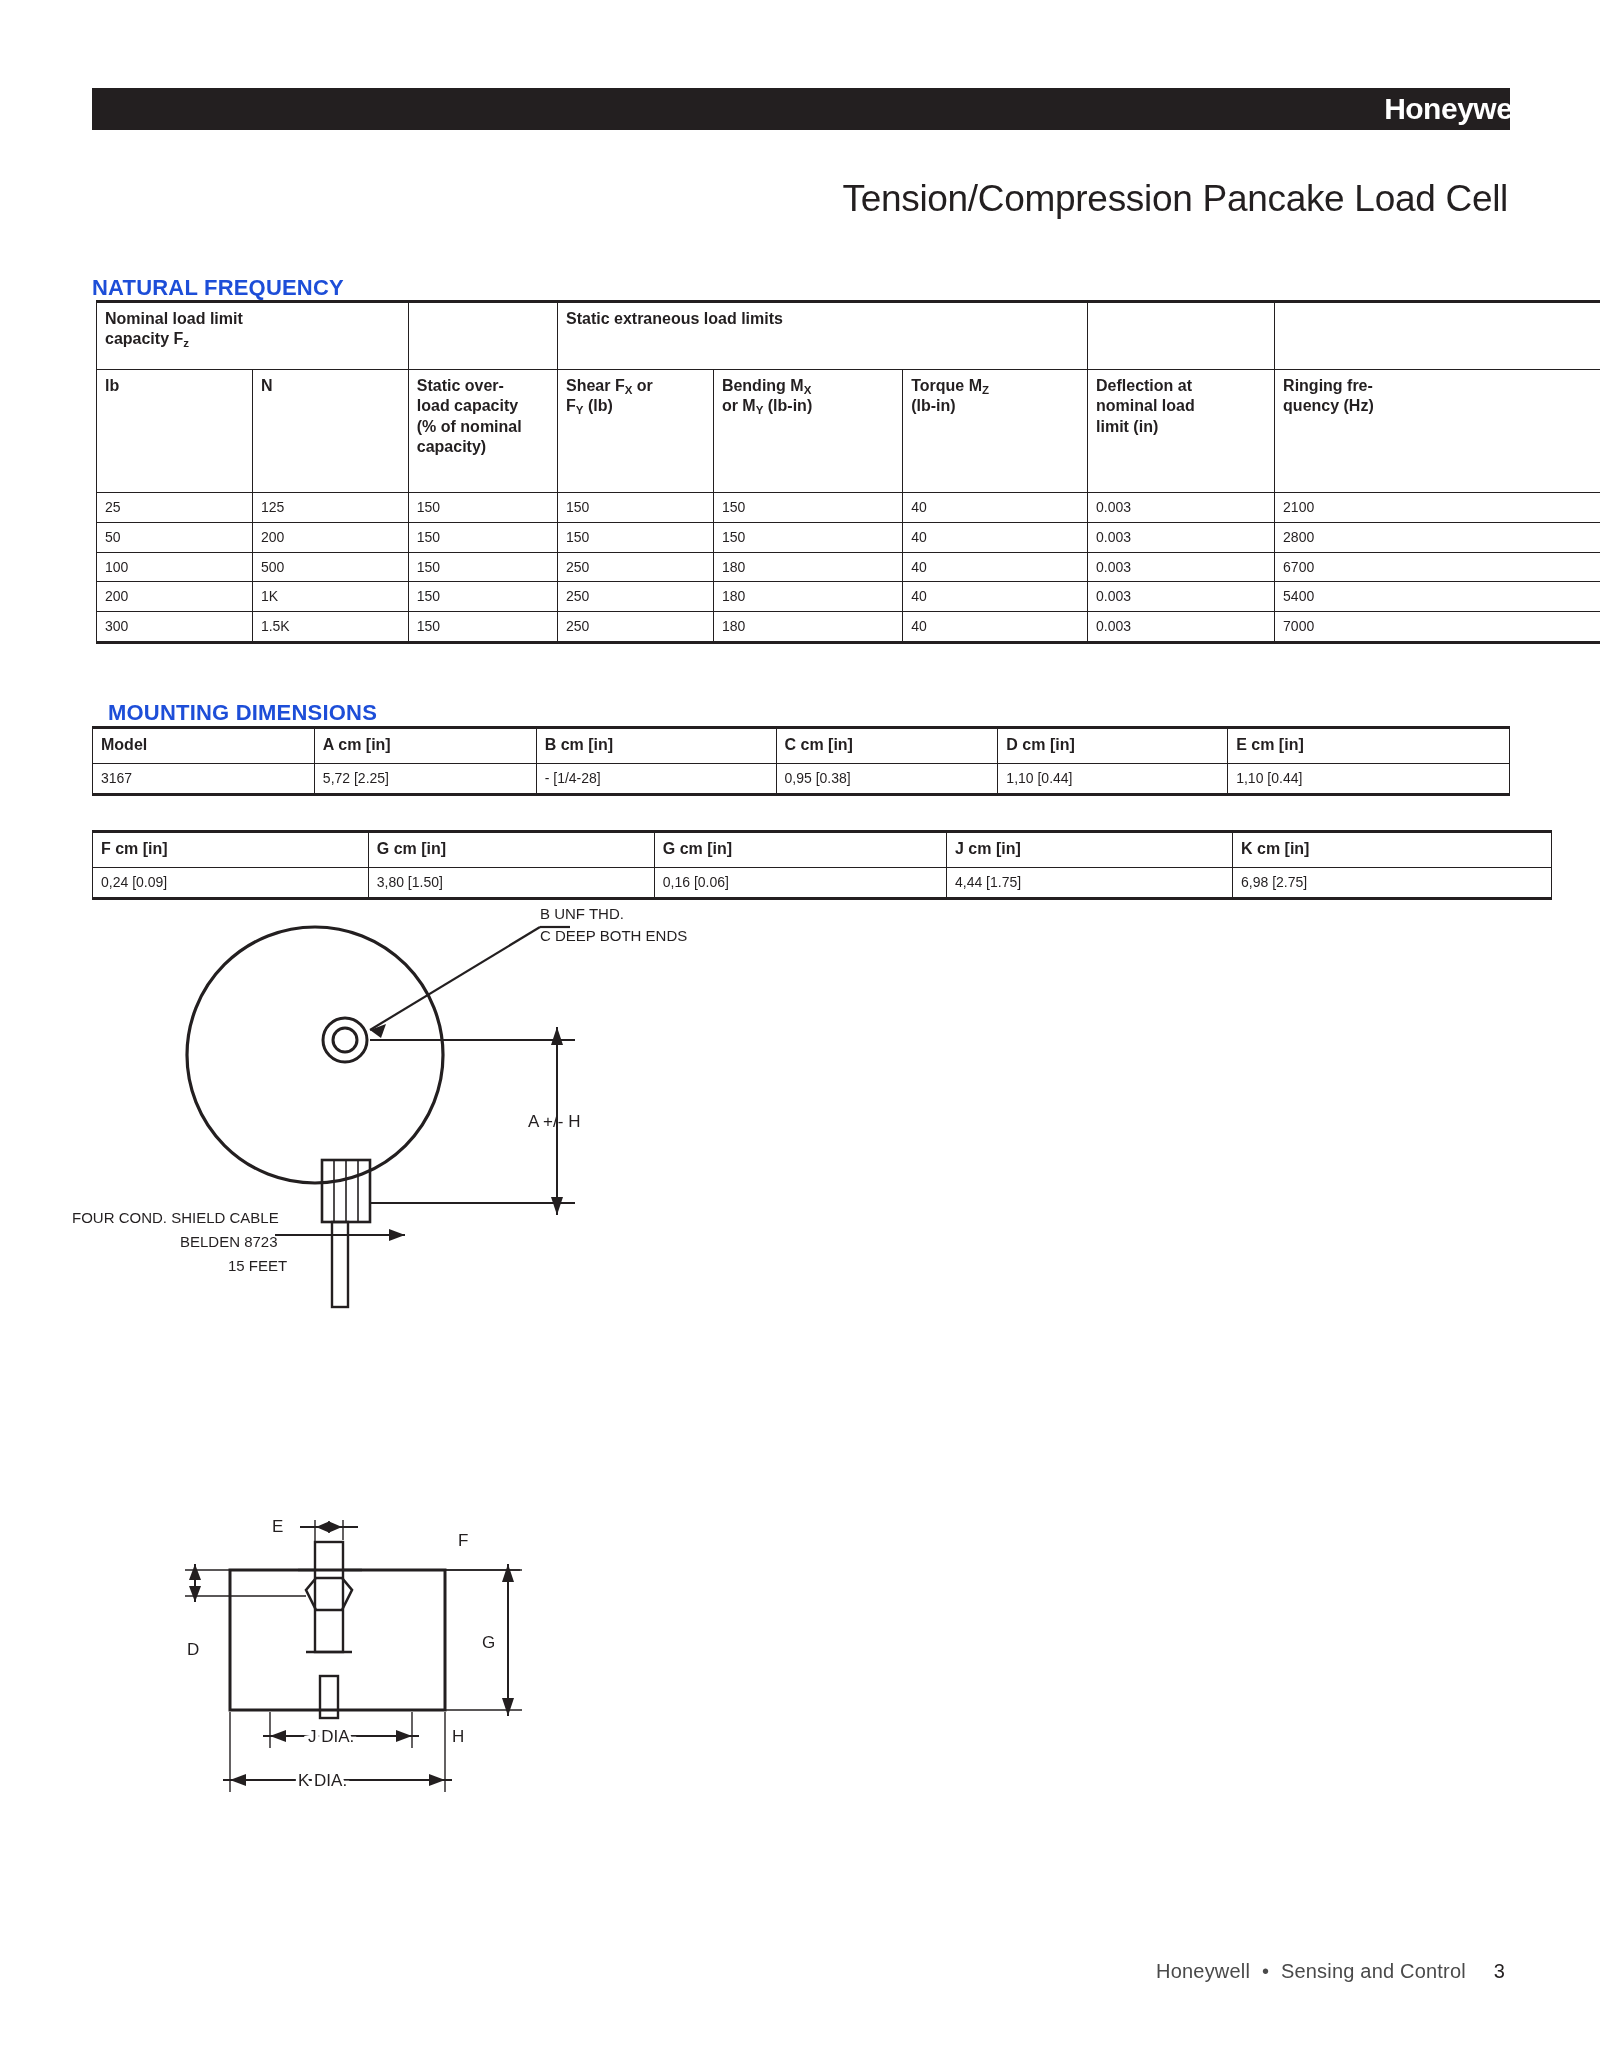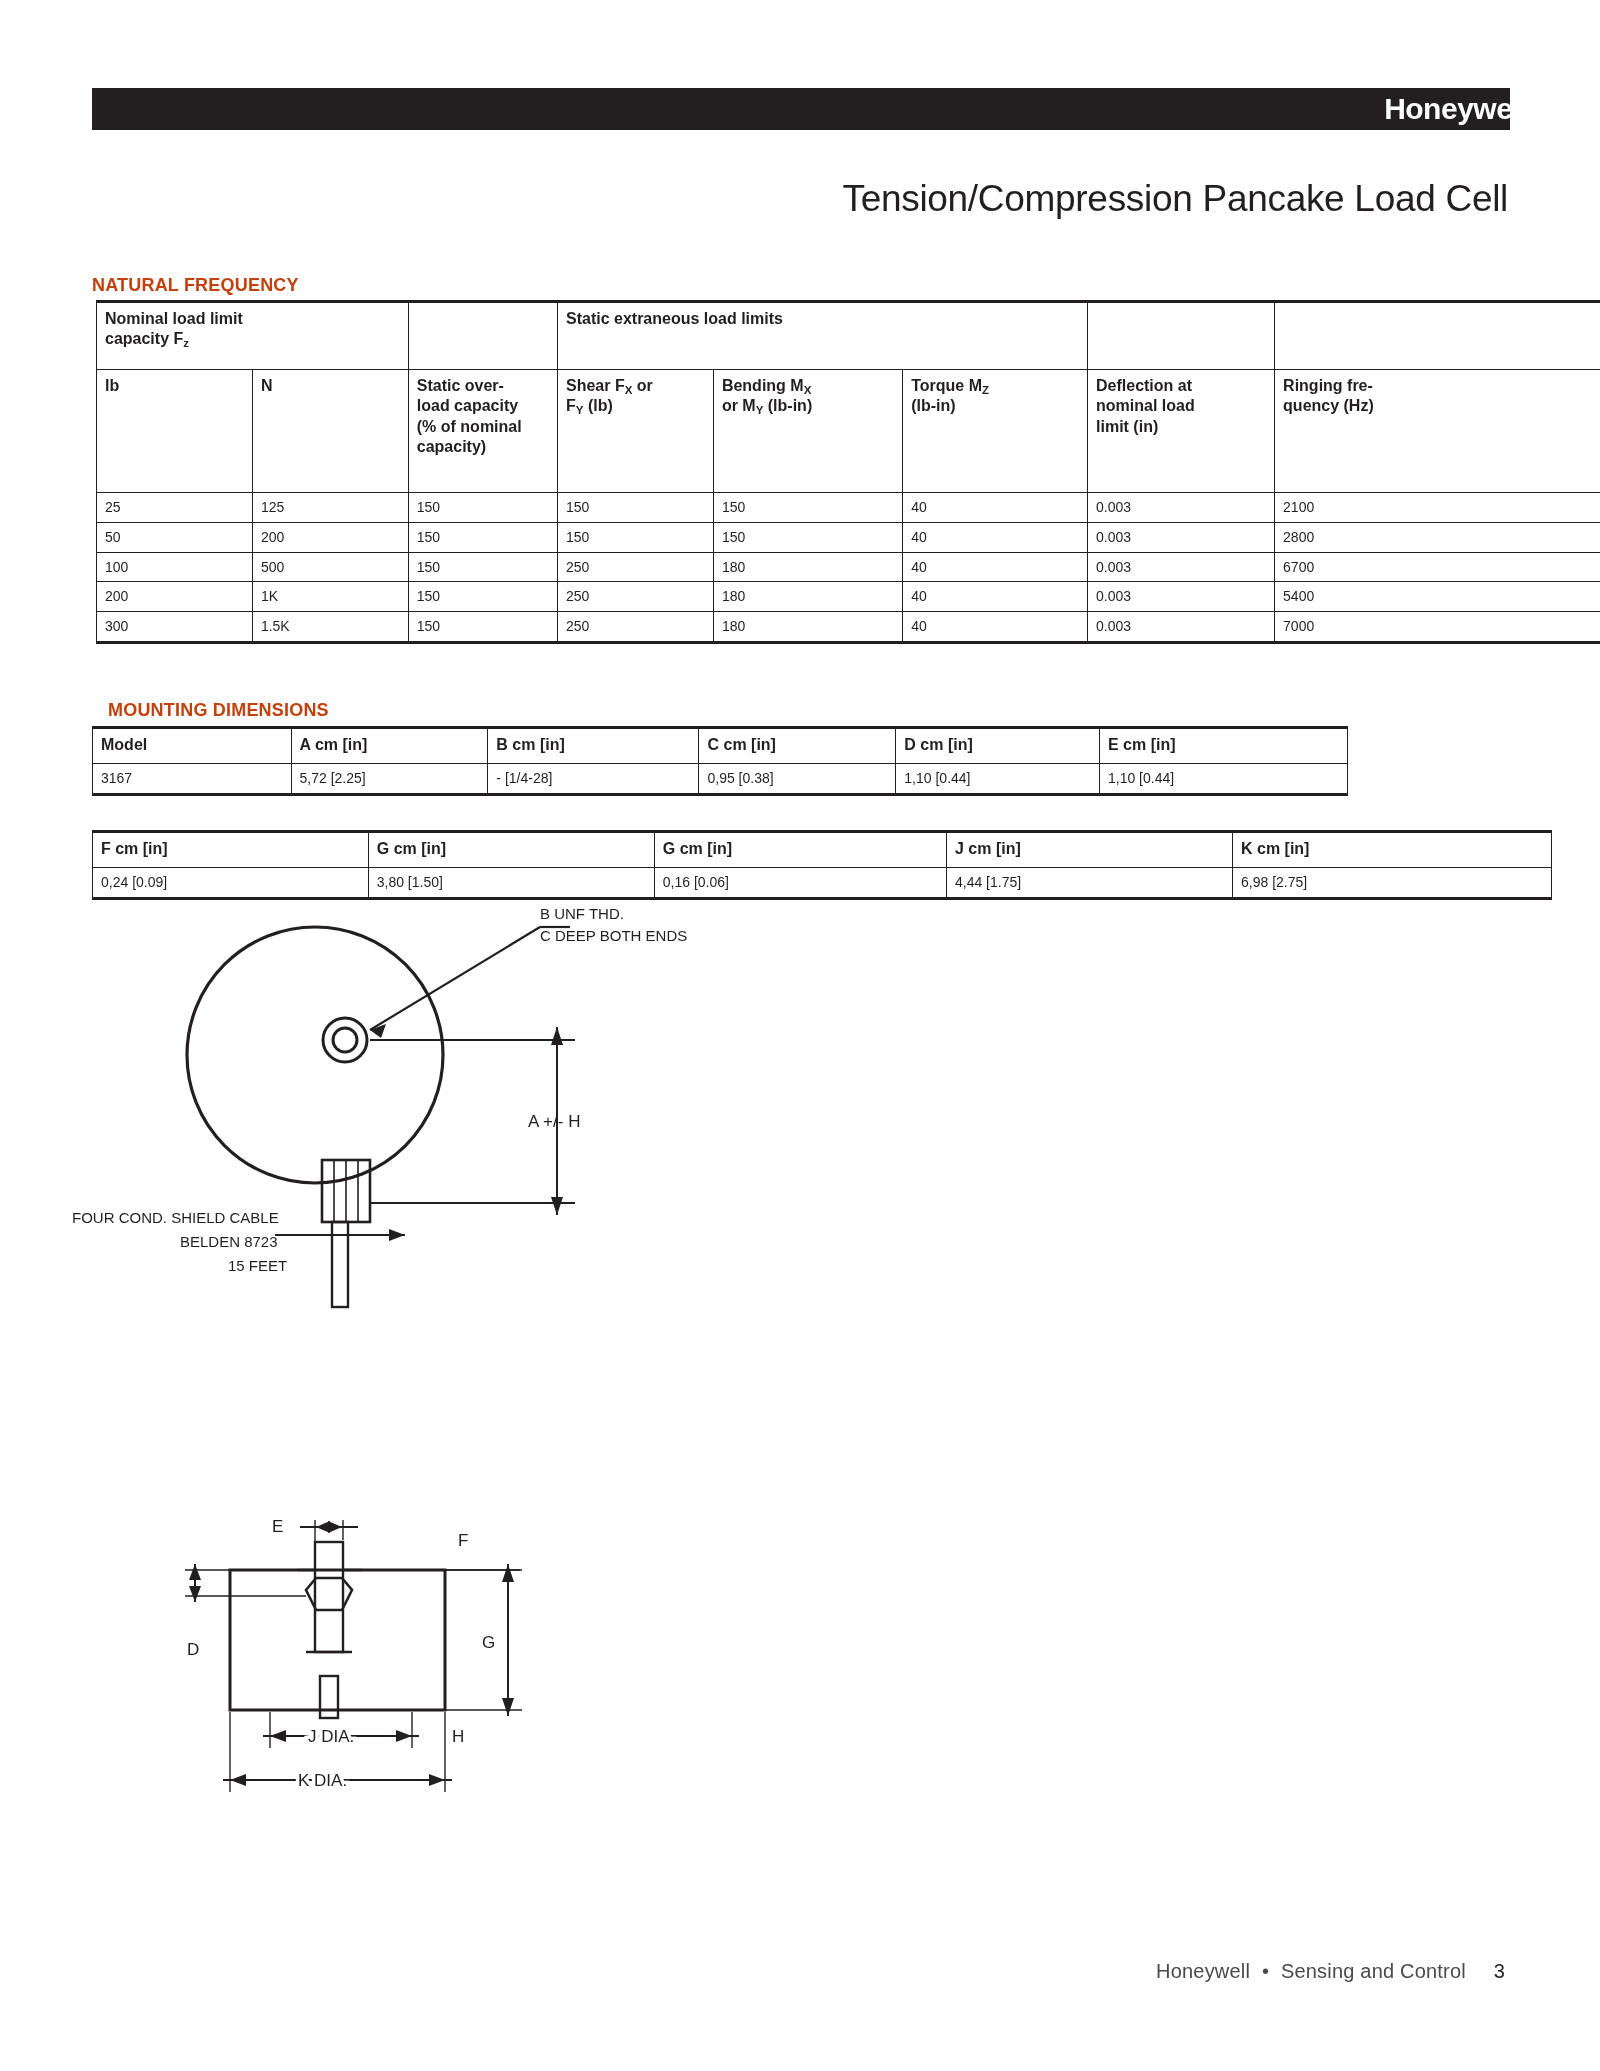--- a/index.html
+++ b/index.html
@@ -51,23 +51,23 @@
     font-weight: normal;
     color: #231f20;
     letter-spacing: -0.3px;
     font-family: "Liberation Sans", sans-serif;
     margin-top: 36px;
   }
 
   
   .section-head {
     position: absolute;
-    font-size: 18px;
+    font-size: 22px;
     font-weight: bold;
-    color: #c2410c;
+    color: #1d4ed8;
     letter-spacing: 0.2px;
   }
   #nf-head { left: 92px; top: 275px; }
   #md-head { left: 108px; top: 700px; }
 
   
   table {
     border-collapse: collapse;
     position: absolute;
     font-size: 15.5px;
@@ -95,21 +95,21 @@
   
   #nf-table {
     left: 96px;
     top: 300px;
     width: 1580px;
   }
   #nf-table .thick-top { border-top: 3px solid #231f20; }
   #nf-table .thick-bottom { border-bottom: 3px solid #231f20; }
 
   
-  #md-table1 { left: 92px; top: 726px; width: 1256px; }
+  #md-table1 { left: 92px; top: 726px; width: 1418px; }
   #md-table2 { left: 92px; top: 830px; width: 1460px; }
   #md-table1 .thick-top, #md-table2 .thick-top { border-top: 3px solid #231f20; }
   #md-table1 .thick-bottom, #md-table2 .thick-bottom { border-bottom: 3px solid #231f20; }
 
   sub { font-size: 0.72em; vertical-align: baseline; position: relative; top: 3px; }
 
   
   .drawing {
     position: absolute;
   }

